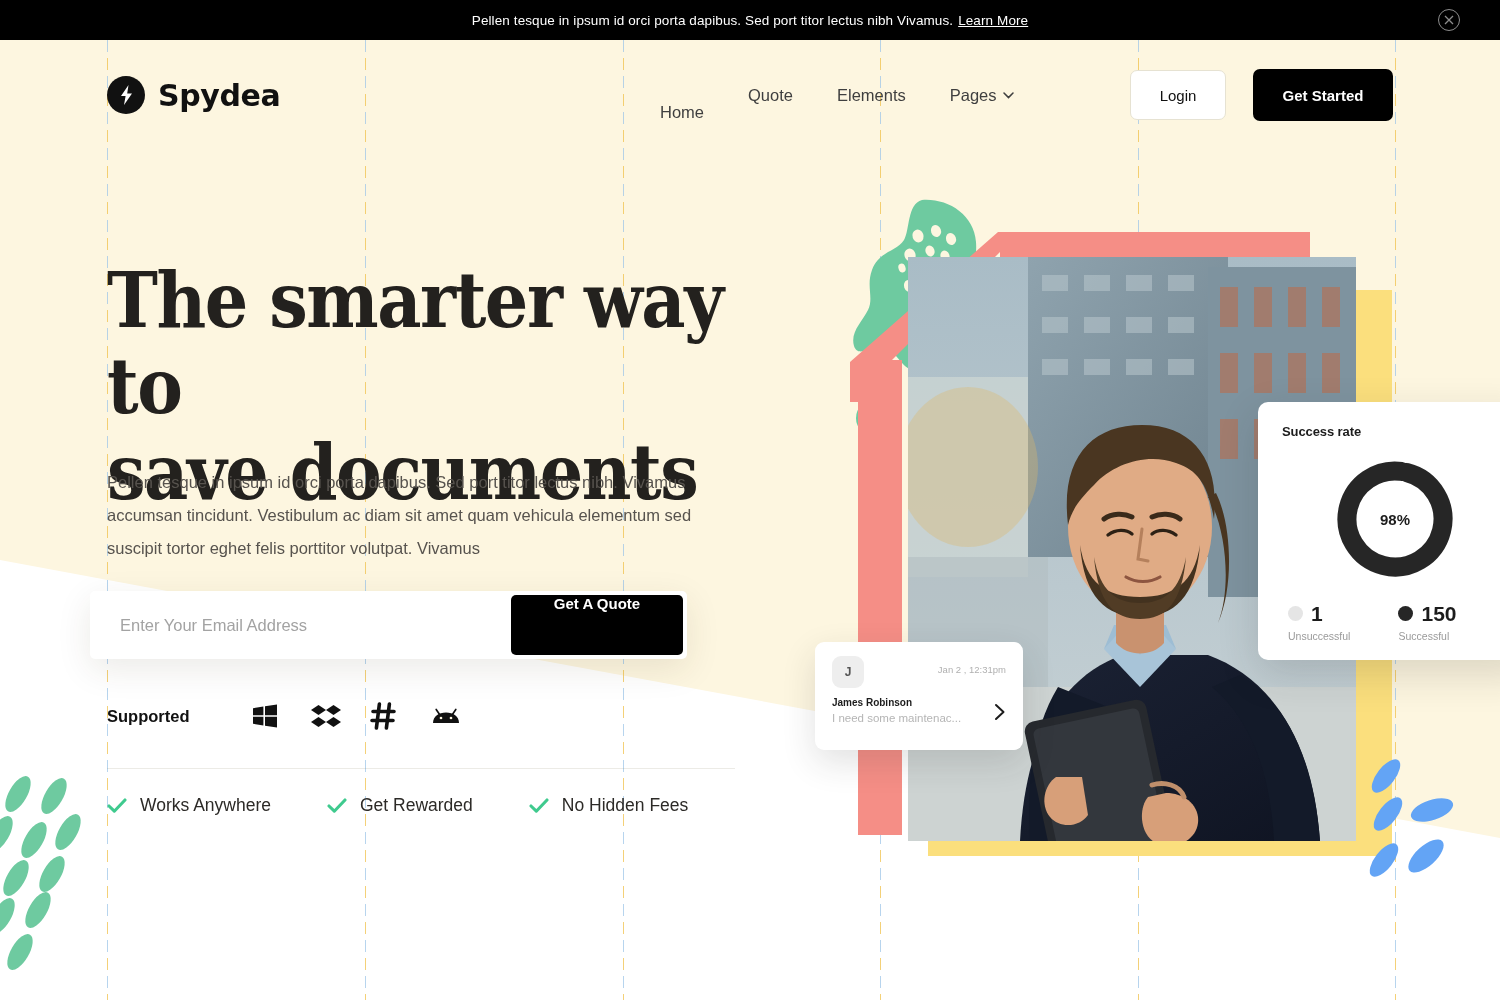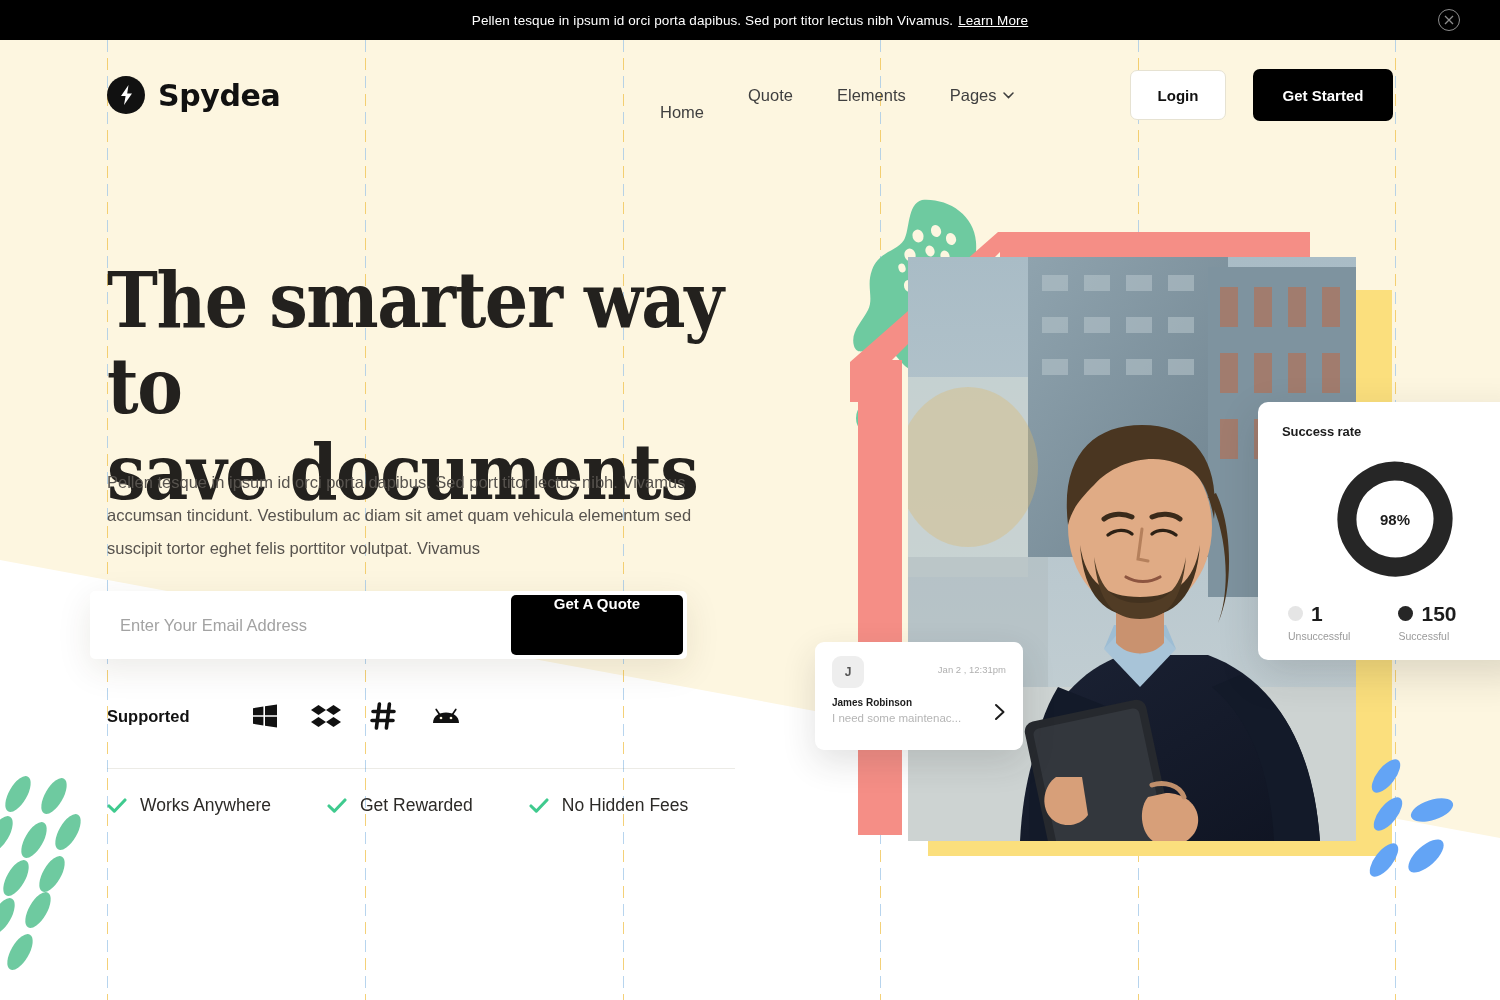--- a/index.html
+++ b/index.html
@@ -71,21 +71,21 @@
   }
   .nav-item:nth-child(1){ padding-right:44px;margin-top:35px; }
   .nav-item:nth-child(2){ padding-right:44px; }
   .nav-item:nth-child(3){ padding-right:44px; }
   .nav-item:last-child { padding-right:0; }
   .caret { display:inline-block; }
   .btn-login {
     position:absolute; left:1130px; width:96px; height:50px;
     background:#fff; border:1.5px solid #e6e2d2; border-radius:7px;
     display:flex; align-items:center; justify-content:center;
-    font-size:15px; font-weight:700; color:#111; cursor:pointer;
+    font-size:15px; font-weight:400; color:#111; cursor:pointer;
   }
   .btn-start {
     position:absolute; left:1253px; width:140px; height:52px;
     background:#000; border-radius:7px;
     display:flex; align-items:center; justify-content:center;
     font-size:15px; font-weight:700; color:#fff; cursor:pointer;
   }
 
   
   .hero-title {

